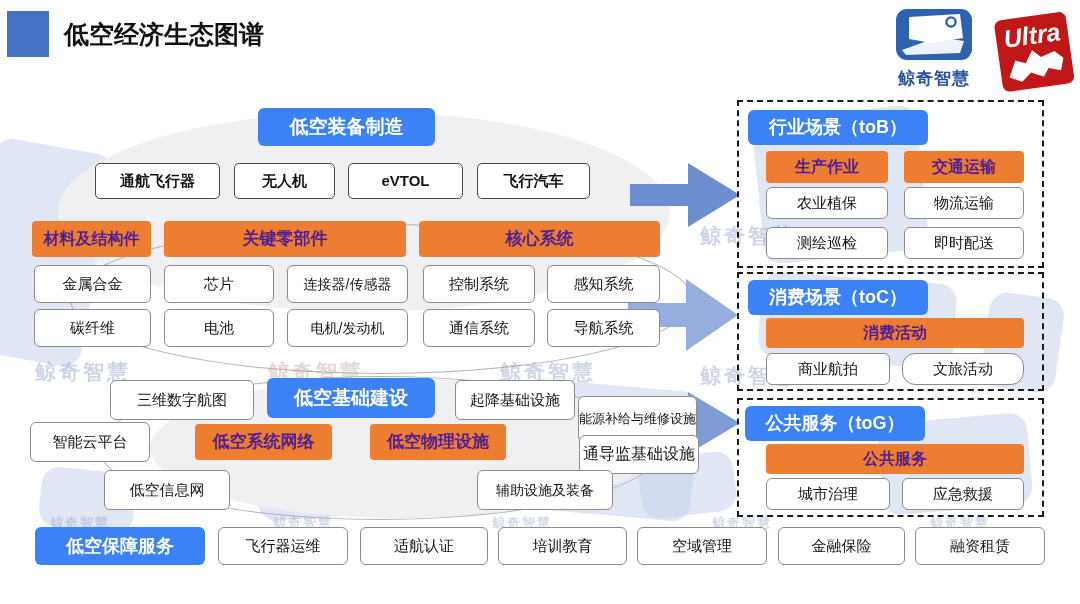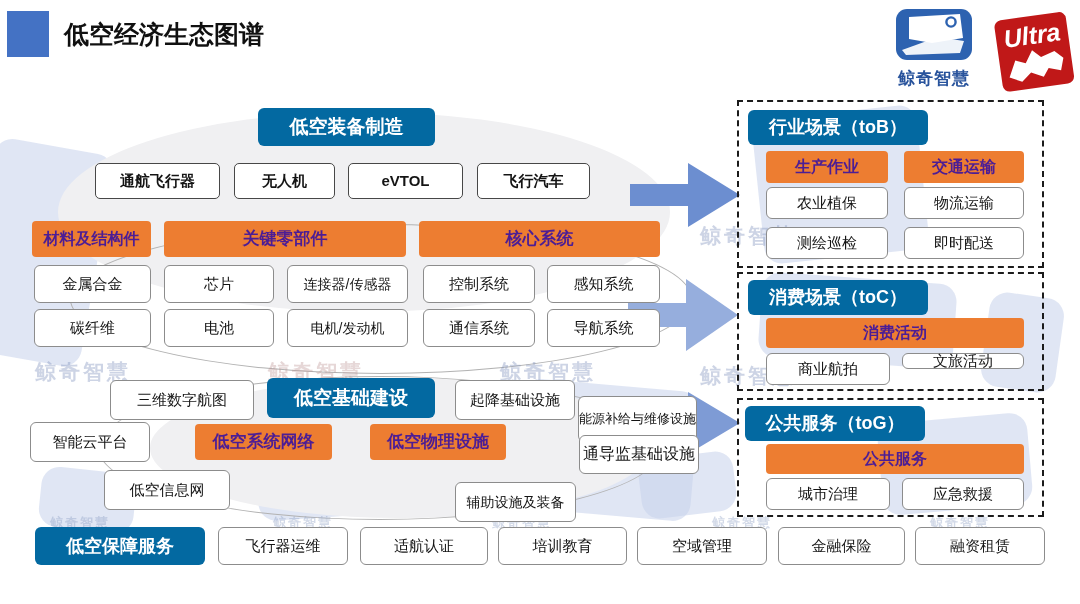--- a/index.html
+++ b/index.html
@@ -2,21 +2,21 @@
 <html><head>
 <meta charset="utf-8">
 <style>
   html,body{margin:0;padding:0;background:#e8e8e8;}
   #stage{
     position:relative;width:1080px;height:604px;background:#ffffff;
     font-family:"Liberation Sans","DejaVu Sans",sans-serif;overflow:hidden;
   }
   .box{position:absolute;box-sizing:border-box;display:flex;align-items:center;justify-content:center;
        text-align:center;line-height:1.15;z-index:5;}
-  .blue{background:#0369a1;color:#fff;font-weight:bold;border-radius:6px;font-size:17px;}
+  .blue{background:#3b82f6;color:#fff;font-weight:bold;border-radius:6px;font-size:17px;}
   .orange{background:#ED7D31;color:#4c1d95;font-weight:bold;border-radius:4px;font-size:16px;}
   .white{background:#fff;border:1.6px solid #8c8c8c;border-radius:6px;color:#141414;font-size:15px;}
   .white.dark{border:1.8px solid #474747;border-radius:5px;font-weight:600;}
   .panel{position:absolute;box-sizing:border-box;border:2px dashed #1b1b1b;z-index:4;background:transparent;}
   .ellipse-fill{position:absolute;border-radius:50%;background:#f0f0f2;z-index:1;}
   .ellipse-line{position:absolute;border-radius:50%;border:1.5px solid #b3b3b3;z-index:1;}
   .deco{position:absolute;background:rgba(199,210,235,0.55);z-index:0;border-radius:18px;}
   .wm{position:absolute;z-index:2;font-weight:bold;color:rgba(130,148,190,0.40);letter-spacing:3px;white-space:nowrap;}
   .wm.small{font-size:13px;color:rgba(130,148,190,0.35);letter-spacing:2px;}
   .wm.big{font-size:21px;}
@@ -115,21 +115,21 @@
 
   <div class="box white" style="left:110px;top:380px;width:144px;height:40px;">三维数字航图</div>
   <div class="box blue" style="left:267px;top:378px;width:168px;height:40px;font-size:19px;">低空基础建设</div>
   <div class="box white" style="left:455px;top:380px;width:120px;height:40px;">起降基础设施</div>
   <div class="box white" style="left:578px;top:396px;width:119px;height:46px;font-size:13px;">能源补给与维修设施</div>
   <div class="box white" style="left:30px;top:422px;width:120px;height:40px;">智能云平台</div>
   <div class="box orange" style="left:370px;top:424px;width:136px;height:36px;font-size:17px;">低空物理设施</div>
   <div class="box orange" style="left:195px;top:424px;width:137px;height:36px;font-size:17px;">低空系统网络</div>
   <div class="box white" style="left:579px;top:435px;width:120px;height:39px;font-size:16px;">通导监基础设施</div>
   <div class="box white" style="left:104px;top:470px;width:126px;height:40px;">低空信息网</div>
-  <div class="box white" style="left:455px;top:470px;width:121px;height:40px;font-size:14px;margin-top:12px;">辅助设施及装备</div>
+  <div class="box white" style="left:477px;top:470px;width:136px;height:40px;font-size:14px;">辅助设施及装备</div>
 
   <div class="box blue" style="left:35px;top:527px;width:170px;height:38px;font-size:18px;">低空保障服务</div>
   <div class="box white" style="left:218px;top:527px;width:130px;height:38px;">飞行器运维</div>
   <div class="box white" style="left:360px;top:527px;width:128px;height:38px;">适航认证</div>
   <div class="box white" style="left:498px;top:527px;width:129px;height:38px;">培训教育</div>
   <div class="box white" style="left:637px;top:527px;width:130px;height:38px;">空域管理</div>
   <div class="box white" style="left:778px;top:527px;width:127px;height:38px;">金融保险</div>
   <div class="box white" style="left:915px;top:527px;width:130px;height:38px;">融资租赁</div>
 
   <div class="panel" style="left:737px;top:100px;width:307px;height:168px;">
@@ -139,21 +139,21 @@
     <div class="box white" style="left:27px;top:85px;width:122px;height:32px;">农业植保</div>
     <div class="box white" style="left:165px;top:85px;width:120px;height:32px;">物流运输</div>
     <div class="box white" style="left:27px;top:125px;width:122px;height:32px;">测绘巡检</div>
     <div class="box white" style="left:165px;top:125px;width:120px;height:32px;">即时配送</div>
   </div>
 
   <div class="panel" style="left:737px;top:272px;width:307px;height:119px;">
     <div class="box blue" style="left:9px;top:6px;width:180px;height:35px;font-size:18px;">消费场景（toC）</div>
     <div class="box orange" style="left:27px;top:44px;width:258px;height:30px;">消费活动</div>
     <div class="box white" style="left:27px;top:79px;width:124px;height:32px;">商业航拍</div>
-    <div class="box white" style="left:163px;top:79px;width:122px;height:16px;">文旅活动</div>
+    <div class="box white" style="left:163px;top:79px;width:122px;height:32px;border-radius:13px;">文旅活动</div>
   </div>
 
   <div class="panel" style="left:737px;top:398px;width:307px;height:119px;">
     <div class="box blue" style="left:6px;top:6px;width:180px;height:35px;font-size:18px;">公共服务（toG）</div>
     <div class="box orange" style="left:27px;top:44px;width:258px;height:30px;">公共服务</div>
     <div class="box white" style="left:27px;top:78px;width:124px;height:32px;">城市治理</div>
     <div class="box white" style="left:163px;top:78px;width:122px;height:32px;">应急救援</div>
   </div>
 
 </div>

